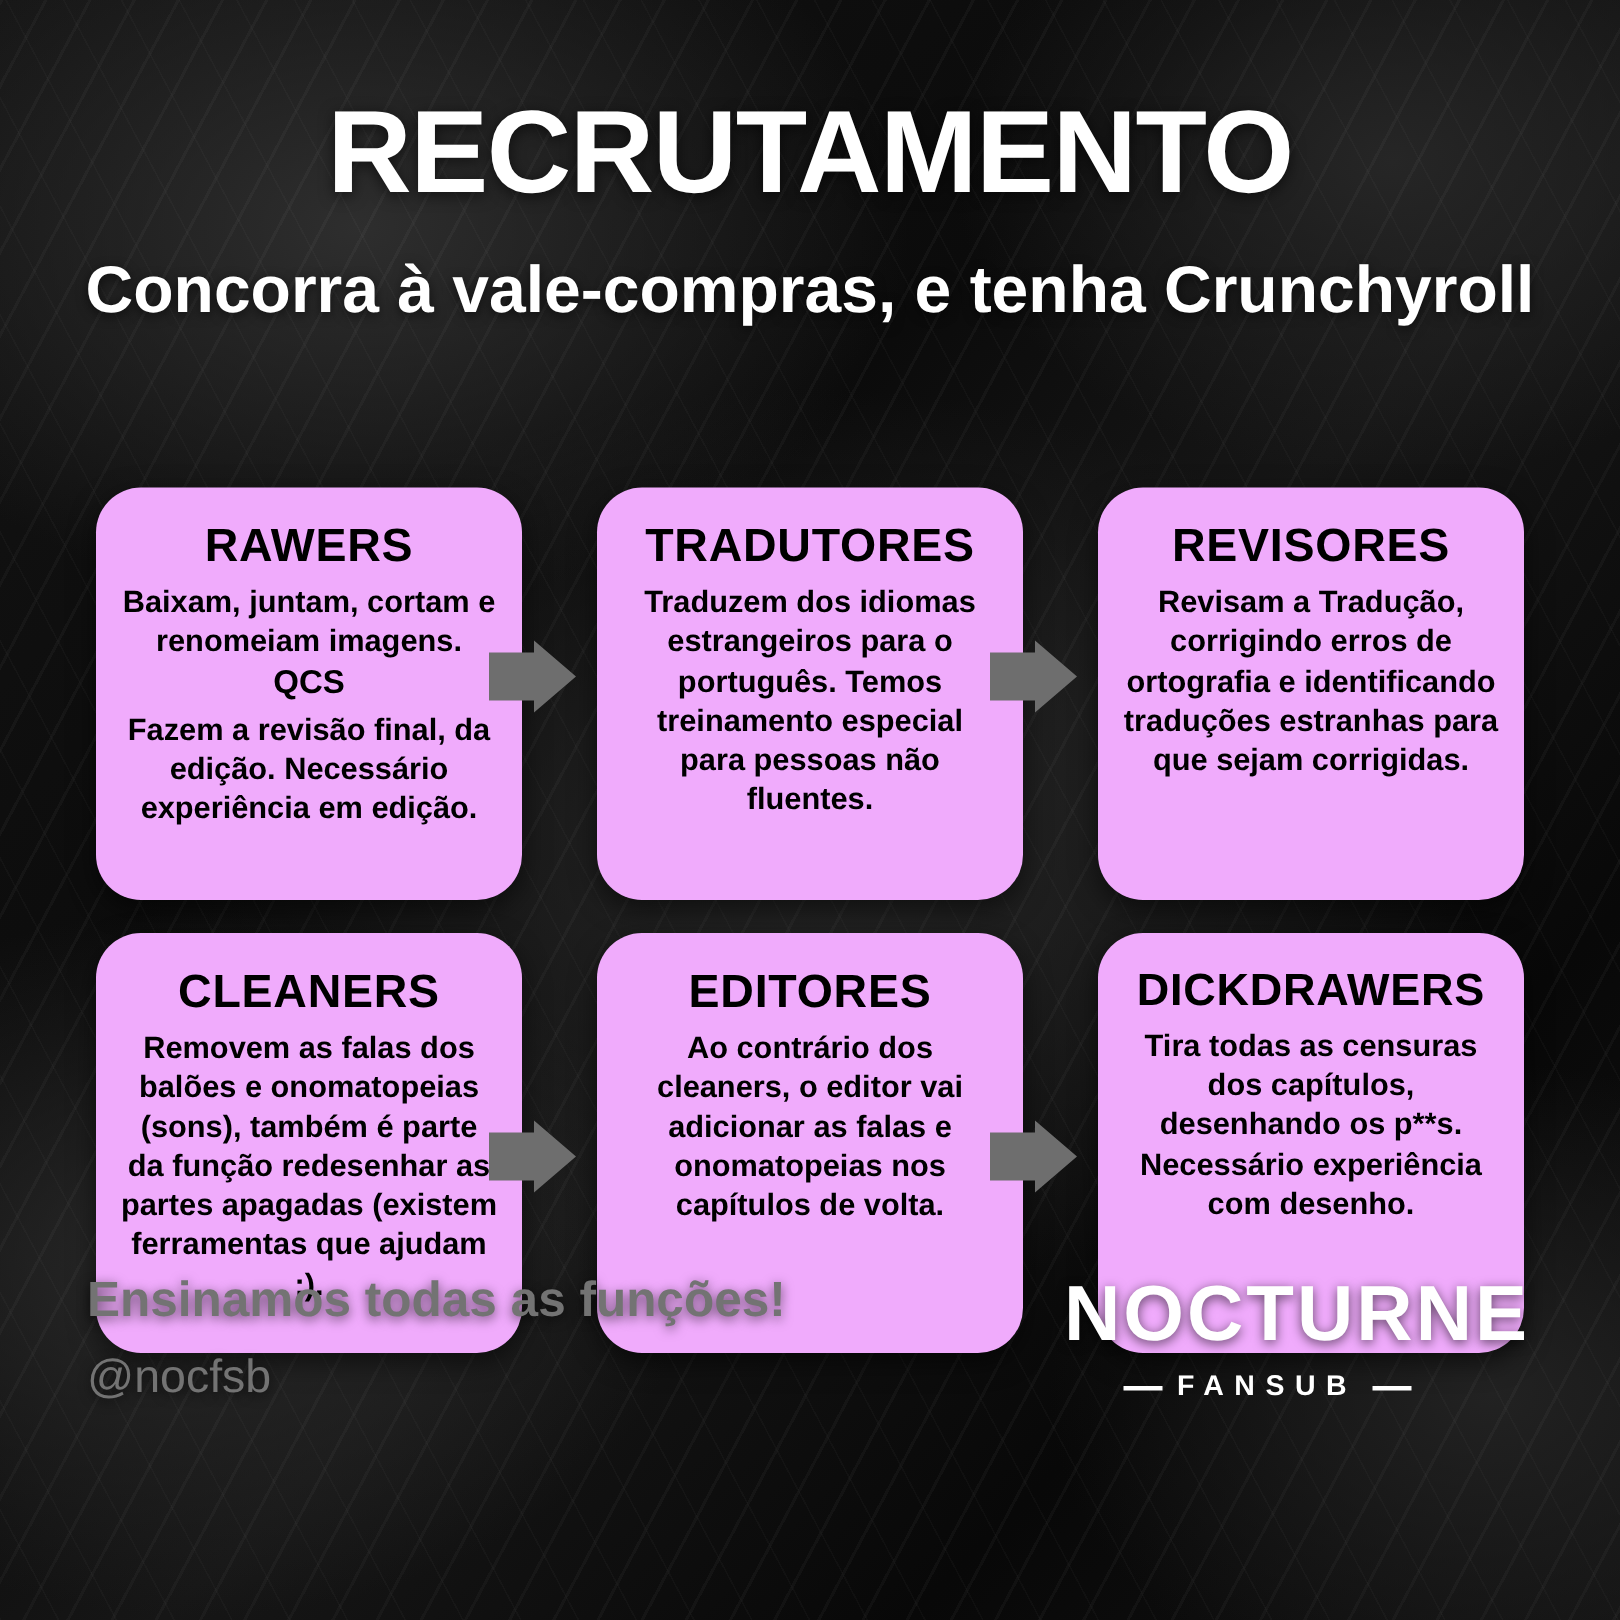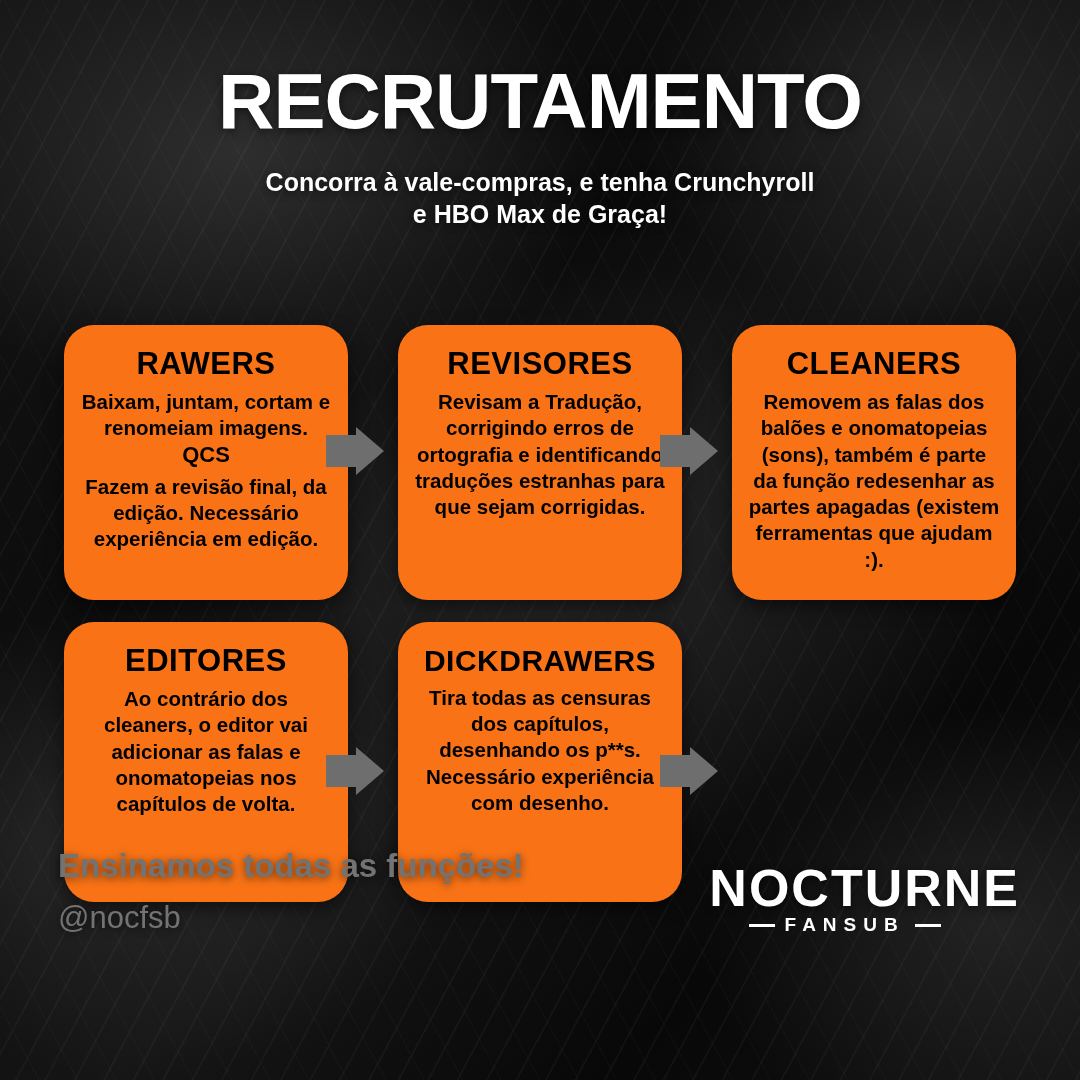--- a/index.html
+++ b/index.html
@@ -62,41 +62,41 @@
     font-size: 78px;
     font-weight: 700;
     letter-spacing: -1px;
     line-height: 1.0;
     text-shadow: 0 2px 10px rgba(0,0,0,0.6);
   }
 
   .subtitle {
     margin-top: 26px;
     color: #ffffff;
-    font-size: 25px;
+    font-size: 44px;
     font-weight: 700;
     line-height: 1.28;
     text-shadow: 0 2px 8px rgba(0,0,0,0.6);
   }
 
   
   .grid {
     position: absolute;
     top: 325px;
     left: 64px;
     width: 952px;
     display: grid;
     grid-template-columns: repeat(3, 284px);
     grid-template-rows: 275px 280px;
     column-gap: 50px;
     row-gap: 22px;
   }
 
   .card {
-    background: #f97316;
+    background: #f0abfc;
     border-radius: 30px;
     padding: 22px 16px 18px;
     text-align: center;
     color: #000000;
     display: flex;
     flex-direction: column;
     align-items: center;
     box-shadow: 0 6px 18px rgba(0,0,0,0.55);
   }
 
@@ -172,21 +172,21 @@
   .brand-name {
     font-size: 52px;
     font-weight: 700;
     letter-spacing: 2px;
     line-height: 1;
     text-shadow: 0 2px 8px rgba(0,0,0,0.6);
     margin-left: 40px;
   }
 
   .brand-sub-row {
-    margin-top: 0;
+    margin-top: 12px;
     display: flex;
     align-items: center;
     justify-content: center;
     gap: 10px;
   }
 
   .brand-rule {
     height: 3px;
     width: 26px;
     background: #ffffff;
@@ -202,33 +202,36 @@
 <body>
 
 <div class="bg"></div>
 
 <div class="page">
 
   <div class="header">
     <div class="title">RECRUTAMENTO</div>
     <div class="subtitle">
       <div>Concorra à vale-compras, e tenha Crunchyroll</div>
-      <div>e HBO Max de Graça!</div>
     </div>
   </div>
 
   <div class="grid">
 
     <div class="card">
       <div class="card-title">RAWERS</div>
       <div class="card-body">Baixam, juntam, cortam e renomeiam imagens.</div>
       <div class="card-subtitle">QCS</div>
       <div class="card-body">Fazem a revisão final, da edição. Necessário experiência em edição.</div>
     </div>
 
+    <div class="card">
+      <div class="card-title">TRADUTORES</div>
+      <div class="card-body">Traduzem dos idiomas estrangeiros para o português. Temos treinamento especial para pessoas não fluentes.</div>
+    </div>
 
     <div class="card">
       <div class="card-title">REVISORES</div>
       <div class="card-body">Revisam a Tradução, corrigindo erros de ortografia e identificando traduções estranhas para que sejam corrigidas.</div>
     </div>
 
     <div class="card">
       <div class="card-title">CLEANERS</div>
       <div class="card-body">Removem as falas dos balões e onomatopeias (sons), também é parte da função redesenhar as partes apagadas (existem ferramentas que ajudam :).</div>
     </div>

